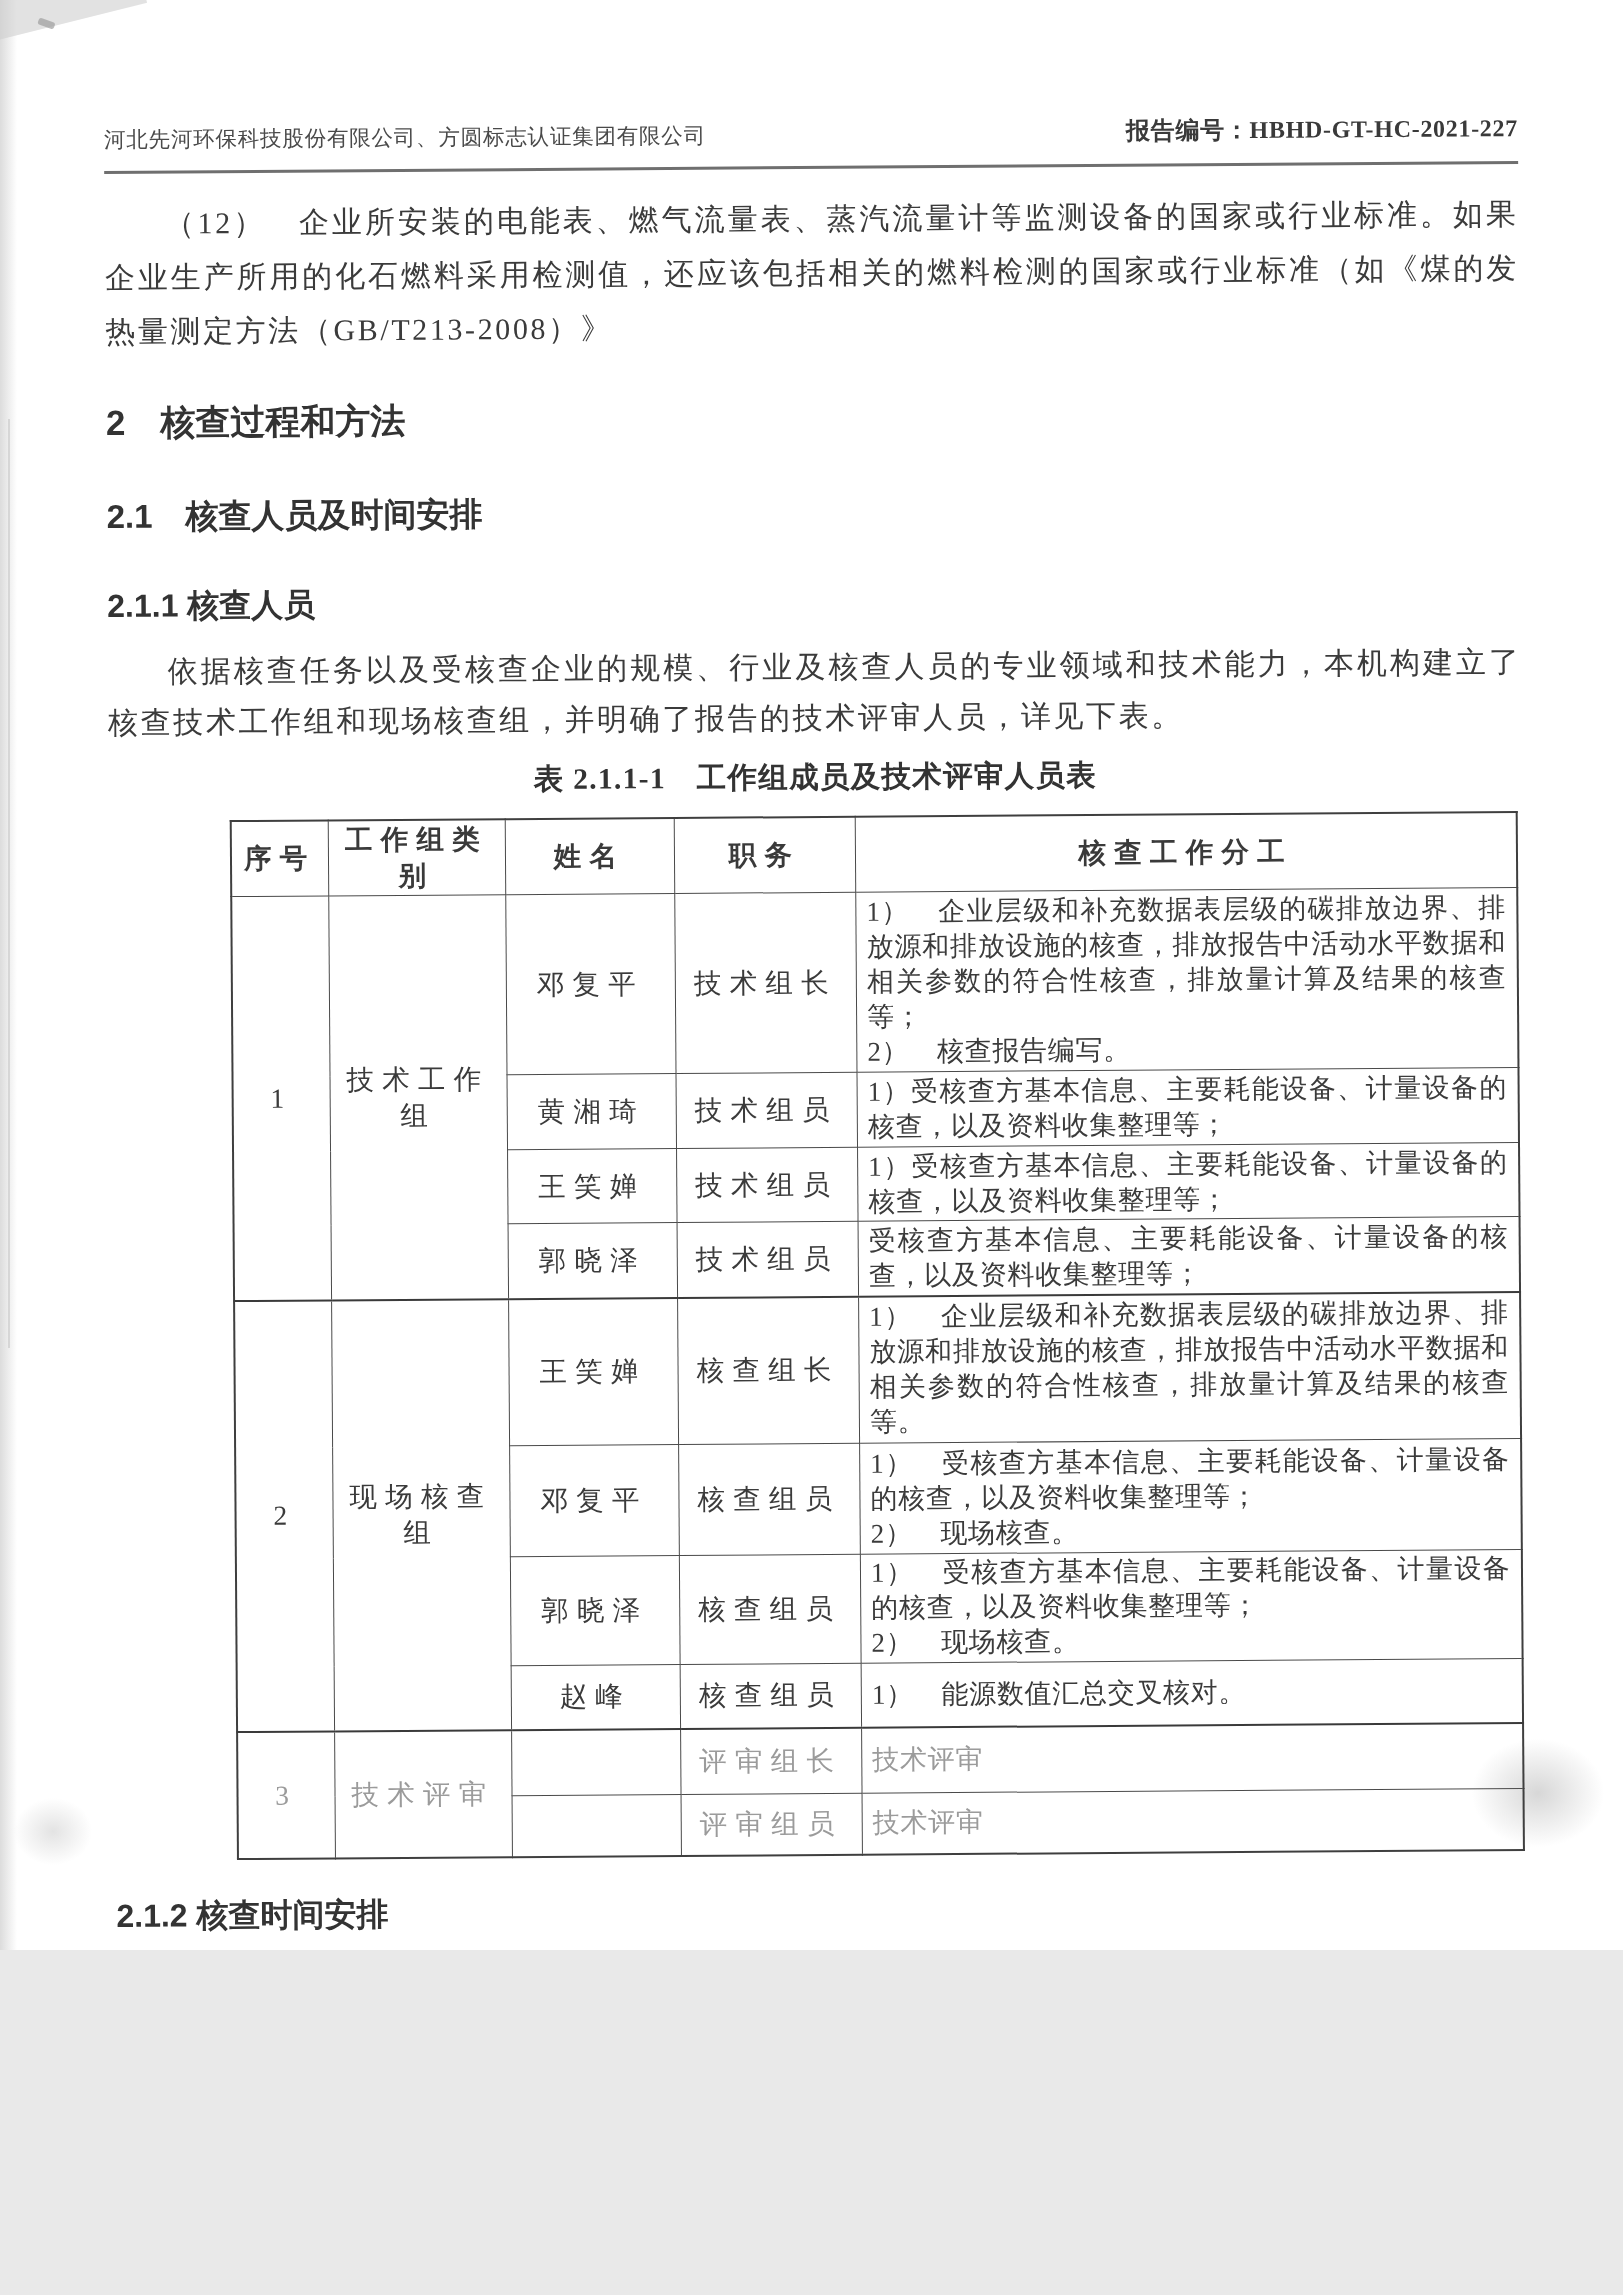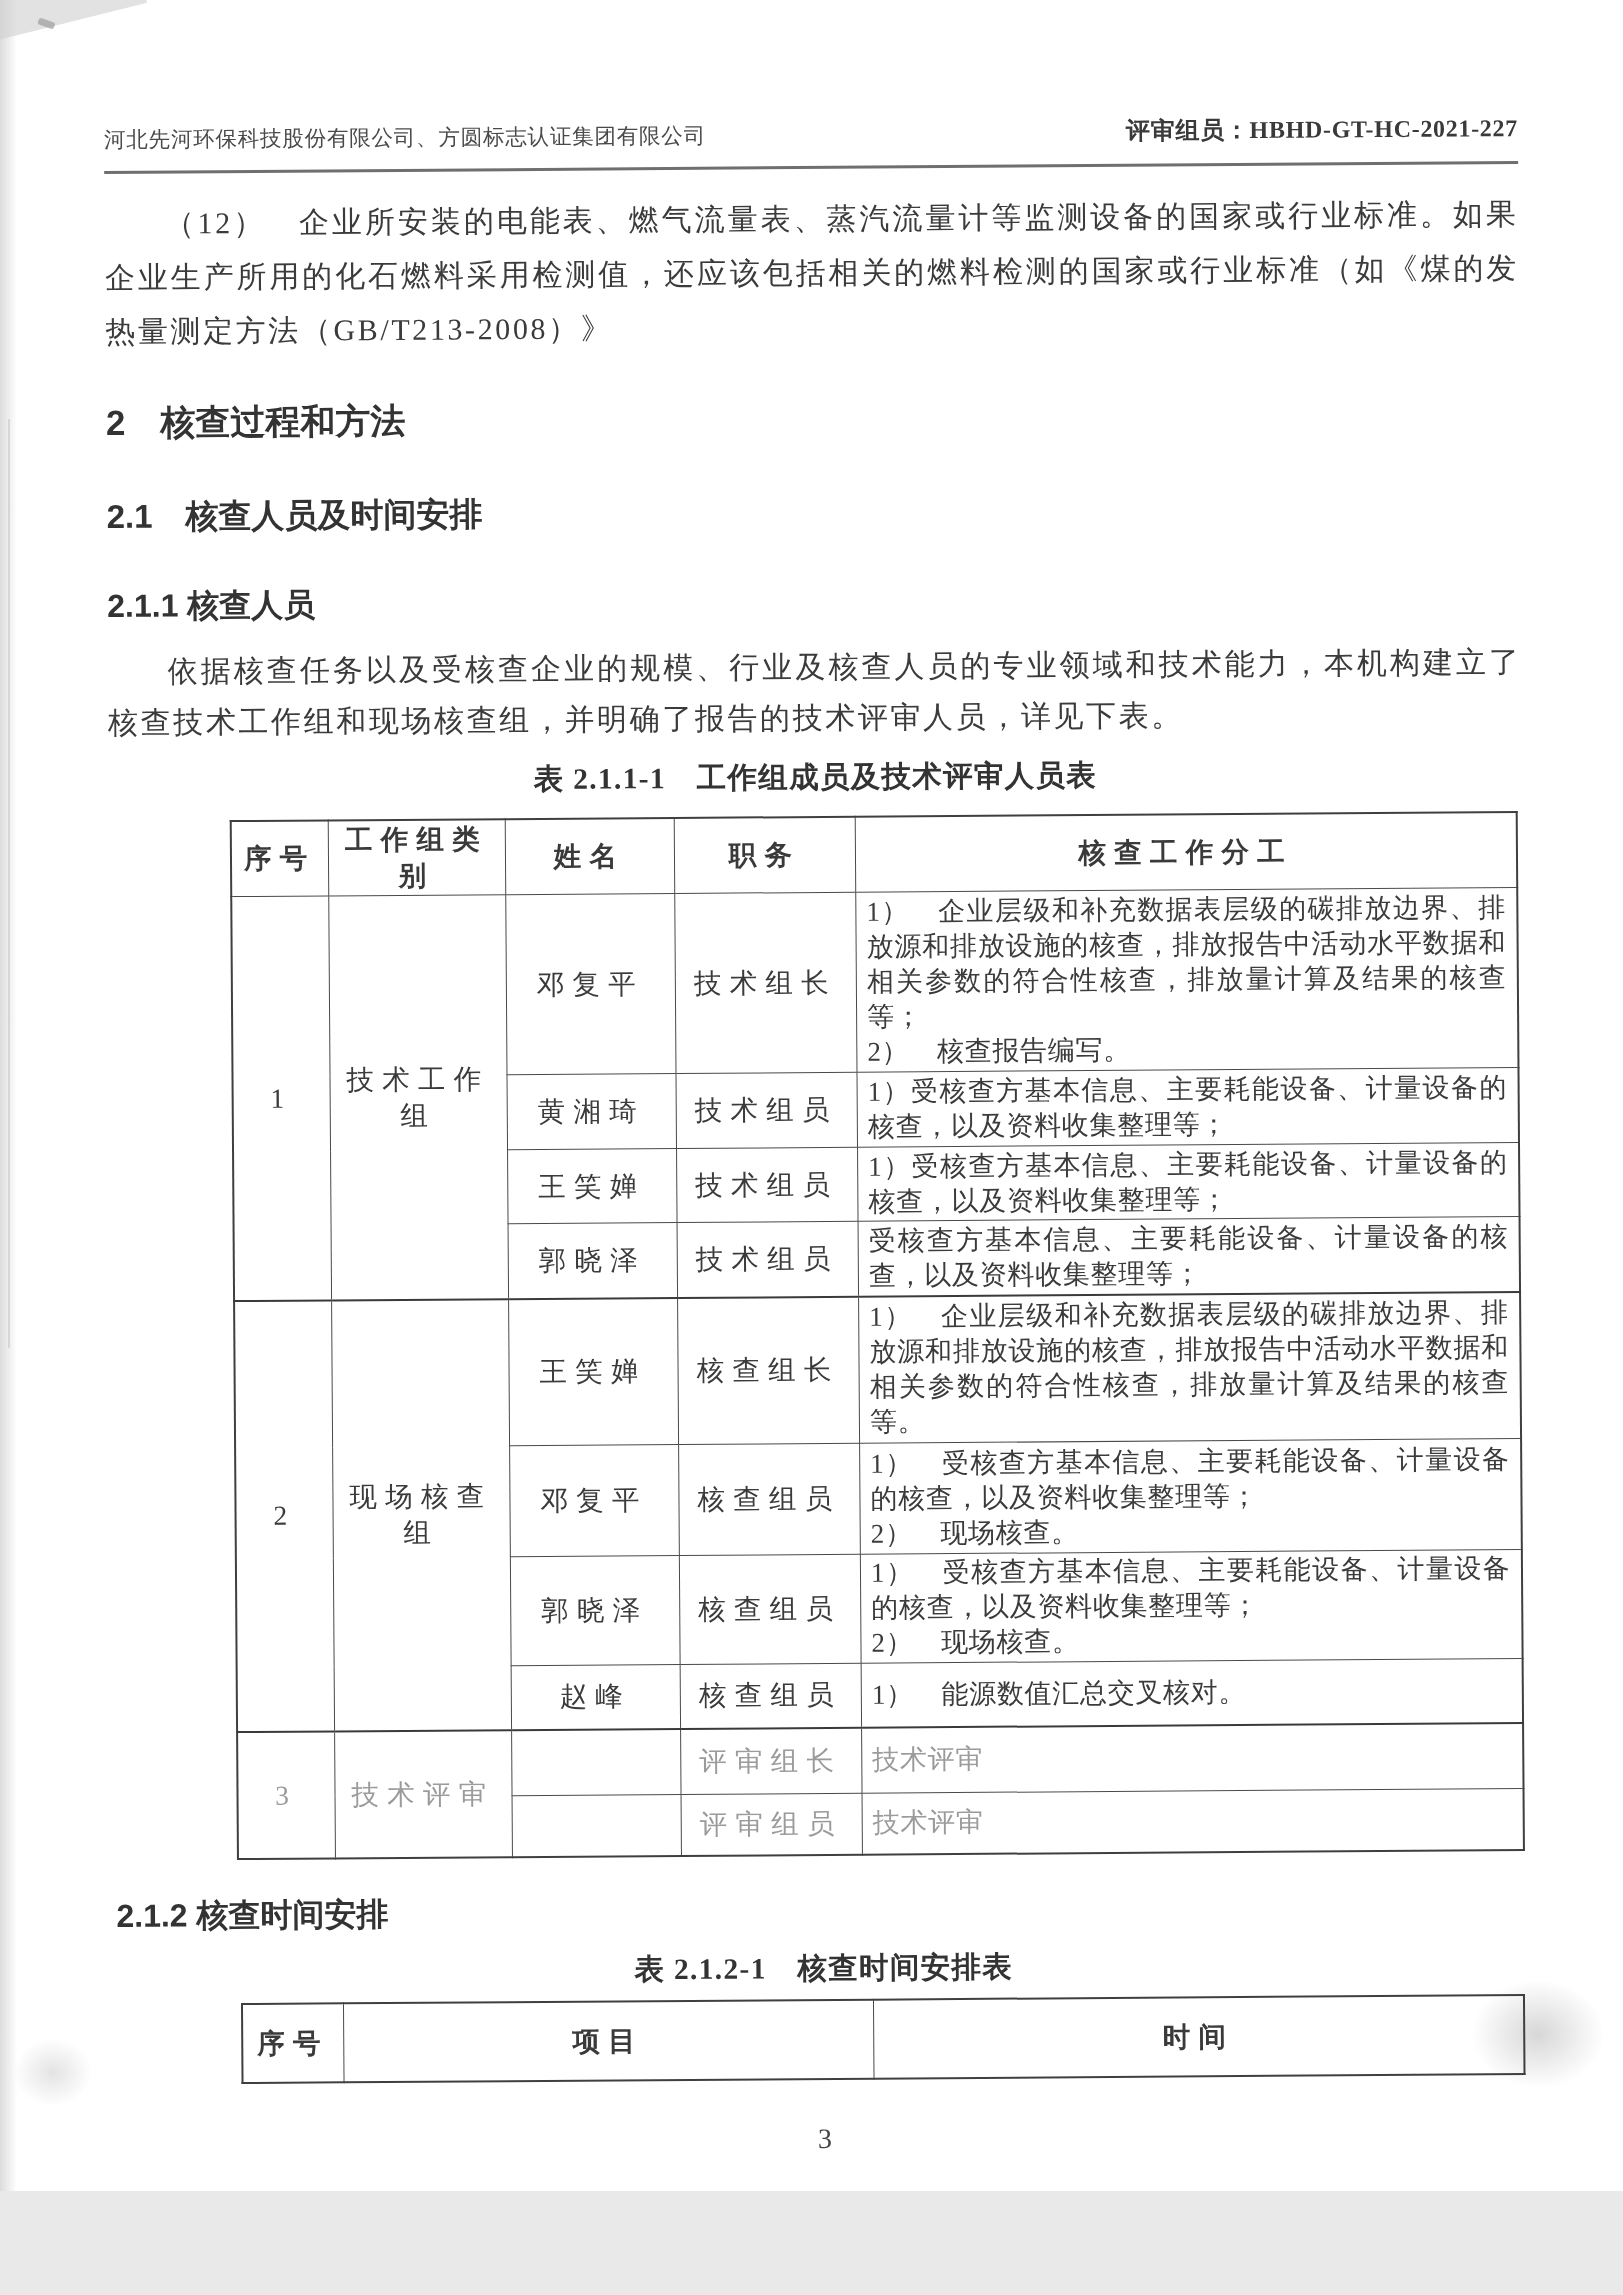--- a/index.html
+++ b/index.html
@@ -1,17 +1,17 @@
 <!DOCTYPE html>
 <html lang="zh" style="font-size:10.5px"><head>
 <meta charset="utf-8">
 <style>
   html,body{margin:0;padding:0;background:#e9e9e9;}
   .page{
-    position:relative;width:1623px;height:2191px;background:#ffffff;
+    position:relative;width:1623px;height:1950px;background:#ffffff;
     overflow:hidden;margin:0 auto;
     font-family:"Liberation Serif","DejaVu Serif",serif;
     color:#3b3b3b;
   }
   
   .edge-shade{position:absolute;left:0;top:0;width:17px;height:100%;
     background:linear-gradient(to right,#dcdcdc,rgba(255,255,255,0));}
   .scan-line{position:absolute;left:7.9px;top:419px;width:2px;height:929px;background:#c2c2c2;opacity:.55;}
   .corner-mark{position:absolute;left:-26px;top:-22px;width:170px;height:46px;background:#cfcfcf;transform:rotate(-14deg);opacity:.6;}
   .speck{position:absolute;left:38px;top:19.6px;width:17px;height:6.5px;background:#9e9e9e;transform:rotate(20deg);opacity:.7;border-radius:2.6px;}
@@ -61,21 +61,21 @@
   <div class="scan-line"></div>
   <div class="corner-mark"></div>
   <div class="speck"></div>
   <div class="blob-br"></div>
   <div class="blob-bl"></div>
 
   <div class="content">
 
     <div class="doc-header">
       <span class="company">河北先河环保科技股份有限公司、方圆标志认证集团有限公司</span>
-      <span class="report-no"><span>评审组员：</span><span>HBHD-GT-HC-2021-227</span></span>
+      <span class="report-no"><span>报告编号：</span><span>HBHD-GT-HC-2021-227</span></span>
     </div>
     <hr class="header-rule">
 
     <p class="para">（12）　企业所安装的电能表、燃气流量表、蒸汽流量计等监测设备的国家或行业标准。如果企业生产所用的化石燃料采用检测值，还应该包括相关的燃料检测的国家或行业标准（如《煤的发热量测定方法（GB/T213-2008）》</p>
 
     <div class="h2">2　核查过程和方法</div>
     <div class="h21">2.1　核查人员及时间安排</div>
     <div class="h211">2.1.1 核查人员</div>
 
     <p class="intro">依据核查任务以及受核查企业的规模、行业及核查人员的专业领域和技术能力，本机构建立了核查技术工作组和现场核查组，并明确了报告的技术评审人员，详见下表。</p>

